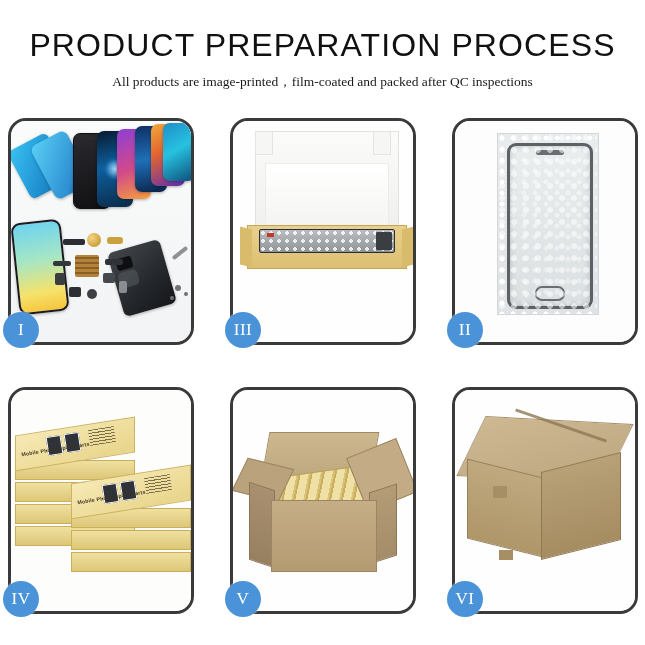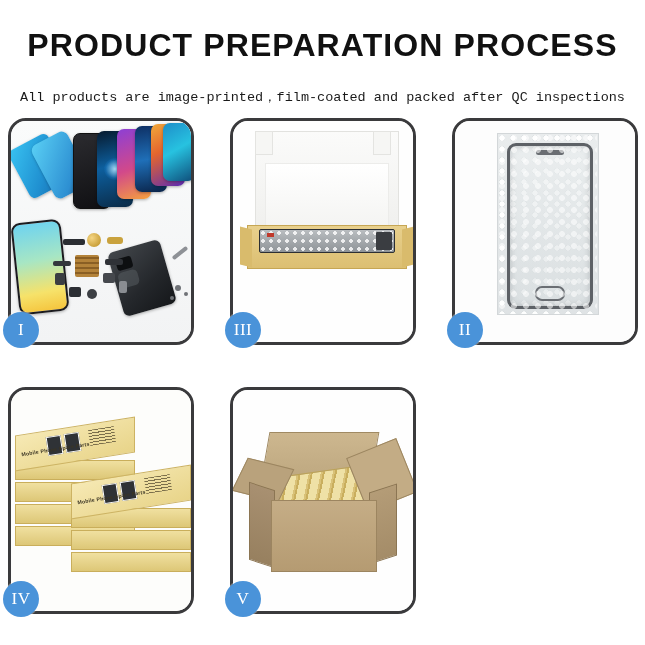--- a/index.html
+++ b/index.html
@@ -25,33 +25,33 @@
   .header {
     position: absolute;
     top: 26px;
     left: 0;
     width: 645px;
     text-align: center;
   }
   .title {
     font-family: "Liberation Sans", sans-serif;
     font-size: 32px;
-    font-weight: 700;
+    font-weight: 400;
     letter-spacing: 1.1px;
     color: #111111;
     line-height: 38px;
     white-space: nowrap;
   }
   .subtitle {
-    font-family: Liberation Mono, monospace;
+    font-family: Liberation Serif, serif;
     font-size: 13.5px;
     font-weight: 400;
     color: #1a1a1a;
     line-height: 20px;
-    margin-top: 24px;
+    margin-top: 8px;
     white-space: nowrap;
   }
 
   
   .grid {
     position: absolute;
     top: 118px;
     left: 8px;
     width: 630px;
     display: grid;
@@ -427,15 +427,26 @@
         <div class="inner-boxes"></div>
         <div class="flap-left"></div>
         <div class="flap-right"></div>
         <div class="carton-side"></div>
         <div class="carton-side-r"></div>
         <div class="carton-front"></div>
       </div>
       <div class="badge">V</div>
     </div>
 
+    <div class="panel">
+      <div class="panel-inner p6">
+        <div class="bx-top"></div>
+        <div class="bx-left"></div>
+        <div class="bx-right"></div>
+        <div class="bx-seam"></div>
+        <div class="tape-a"></div>
+        <div class="tape-b"></div>
+      </div>
+      <div class="badge">VI</div>
+    </div>
 
   </div>
 </div>
 
 </body></html>

